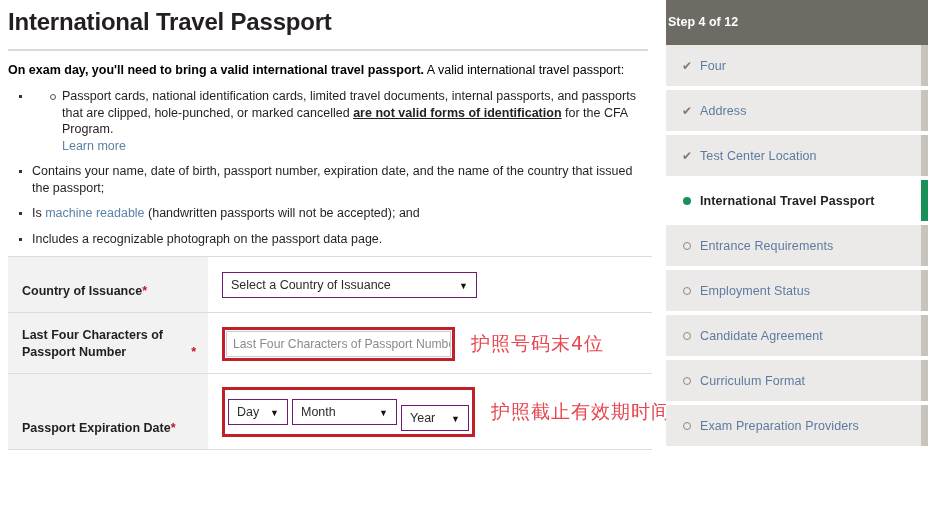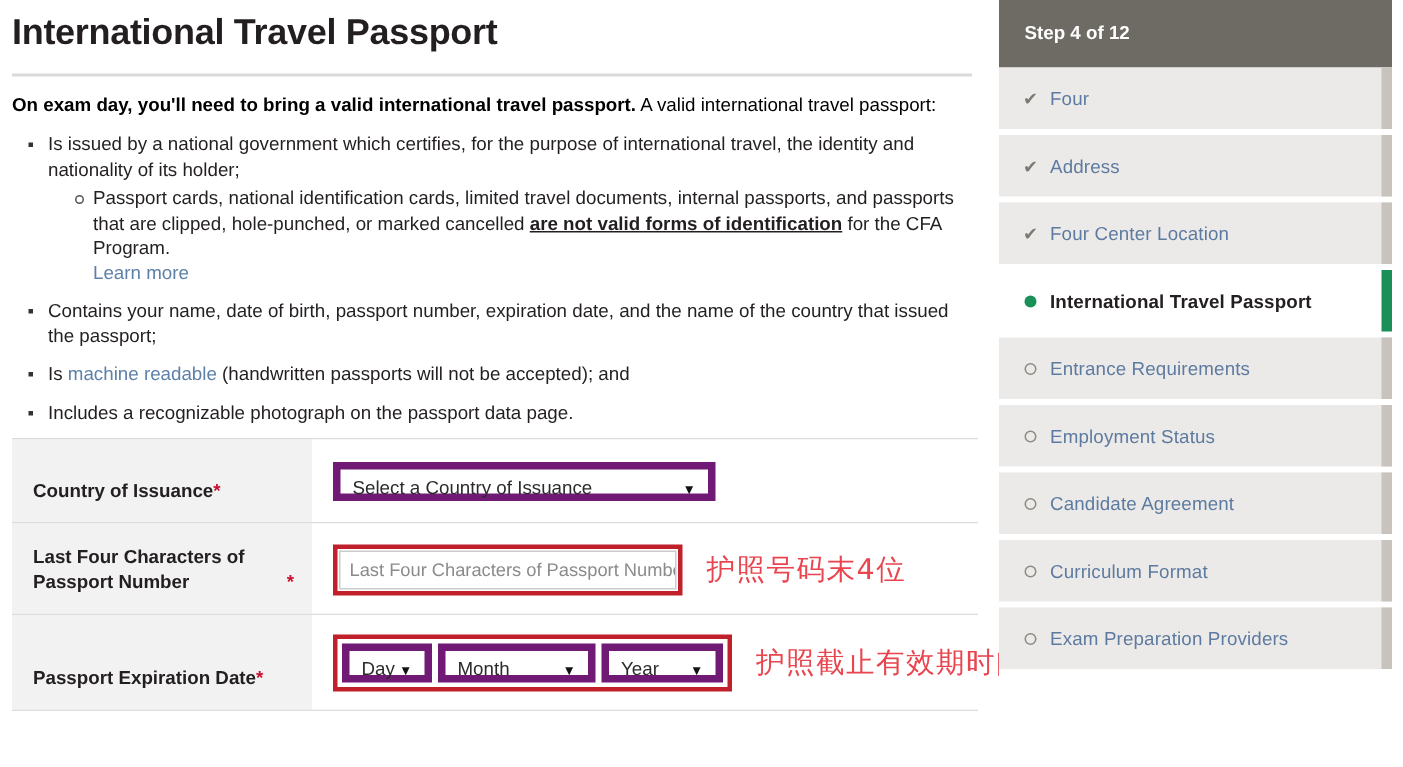--- a/index.html
+++ b/index.html
@@ -135,42 +135,42 @@
     padding: 13px 0 12px 14px;
     display: flex;
     align-items: center;
     background: #fff;
   }
 
   .sel {
     position: relative;
     display: inline-block;
     box-sizing: border-box;
-    border: 5px solid #701a75;
+    border: 1px solid #701a75;
     background: #ffffff;
     height: 26px;
     line-height: 24px;
     font-size: 12.5px;
     color: #2b2b2b;
     padding: 0 26px 0 8px;
     cursor: pointer;
     white-space: nowrap;
   }
   .sel .caret {
     position: absolute;
     right: 8px;
     top: 0;
     font-size: 9px;
     line-height: 26px;
     color: #111;
   }
   .sel-country { width: 255px; }
   .sel-day { width: 60px; }
   .sel-month { width: 105px; }
-  .sel-year { width: 81px; }
+  .sel-year { width: 68px; margin-top: 12px; }
 
   .txtinput {
     box-sizing: border-box;
     border: 1px solid #cccccc;
     background: #ffffff;
     height: 26px;
     line-height: 24px;
     width: 225px;
     padding: 0 6px;
     font-size: 12.2px;
@@ -213,21 +213,21 @@
     height: 511px;
     background: #ffffff;
   }
   .side-head {
     background: #6e6b64;
     color: #ffffff;
     font-weight: bold;
     font-size: 12.5px;
     height: 45px;
     line-height: 45px;
-    padding-left: 17px;
+    padding-left: 2px;
     box-sizing: border-box;
     width: 262px;
   }
   .side-item {
     position: relative;
     height: 45px;
     background: #eceae8;
     margin-top: 0;
     border-bottom: 4px solid #ffffff;
     display: flex;
@@ -294,21 +294,20 @@
 
     <div class="page-title">International Travel Passport</div>
     <div class="title-rule"></div>
 
     <p class="intro">
       <b>On exam day, you'll need to bring a valid international travel passport.</b><span> A valid international travel passport:</span>
     </p>
 
     <ul class="req">
       <li>
-        <span>Is issued by a national government which certifies, for the purpose of international travel, the identity and nationality of its holder;</span>
         <ul class="sub">
           <li>
             <span>Passport cards, national identification cards, limited travel documents, internal passports, and passports that are clipped, hole-punched, or marked cancelled </span><span class="strongtxt">are not valid forms of identification</span><span> for the CFA Program.</span><br>
             <span class="lnk">Learn more</span>
           </li>
         </ul>
       </li>
       <li>
         <span>Contains your name, date of birth, passport number, expiration date, and the name of the country that issued the passport;</span>
       </li>
@@ -389,21 +388,21 @@
     </div>
 
     <div class="side-item">
       <span class="ico check">✔</span>
       <span class="slabel">Address</span>
       <span class="edge"></span>
     </div>
 
     <div class="side-item">
       <span class="ico check">✔</span>
-      <span class="slabel">Four Center Location</span>
+      <span class="slabel">Test Center Location</span>
       <span class="edge"></span>
     </div>
 
     <div class="side-item active">
       <span class="ico"><span class="dot"></span></span>
       <span class="slabel">International Travel Passport</span>
       <span class="edge"></span>
     </div>
 
     <div class="side-item">

